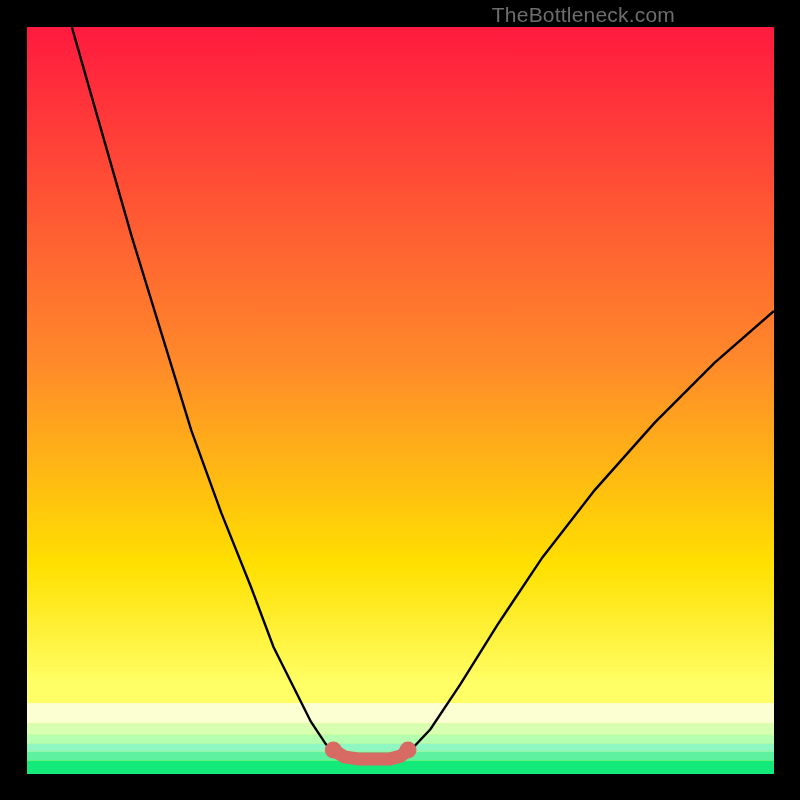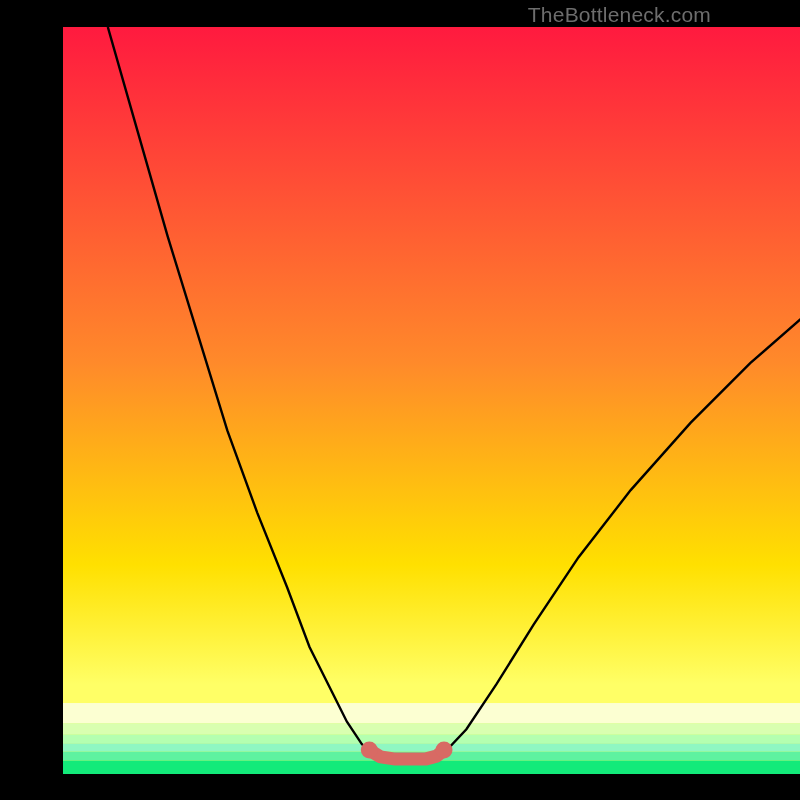--- a/index.html
+++ b/index.html
@@ -11,21 +11,20 @@
     overflow: hidden;
     font-family: Arial, Helvetica, sans-serif;
   }
   .frame {
     position: absolute;
     left: 0;
     top: 0;
     width: 703px;
     height: 800px;
     background: #000;
-    margin-left: 36px;
   }
   .plot-area {
     position: absolute;
     left: 27px;
     top: 27px;
     width: 747px;
     height: 747px;
     overflow: hidden;
   }
   .watermark {

